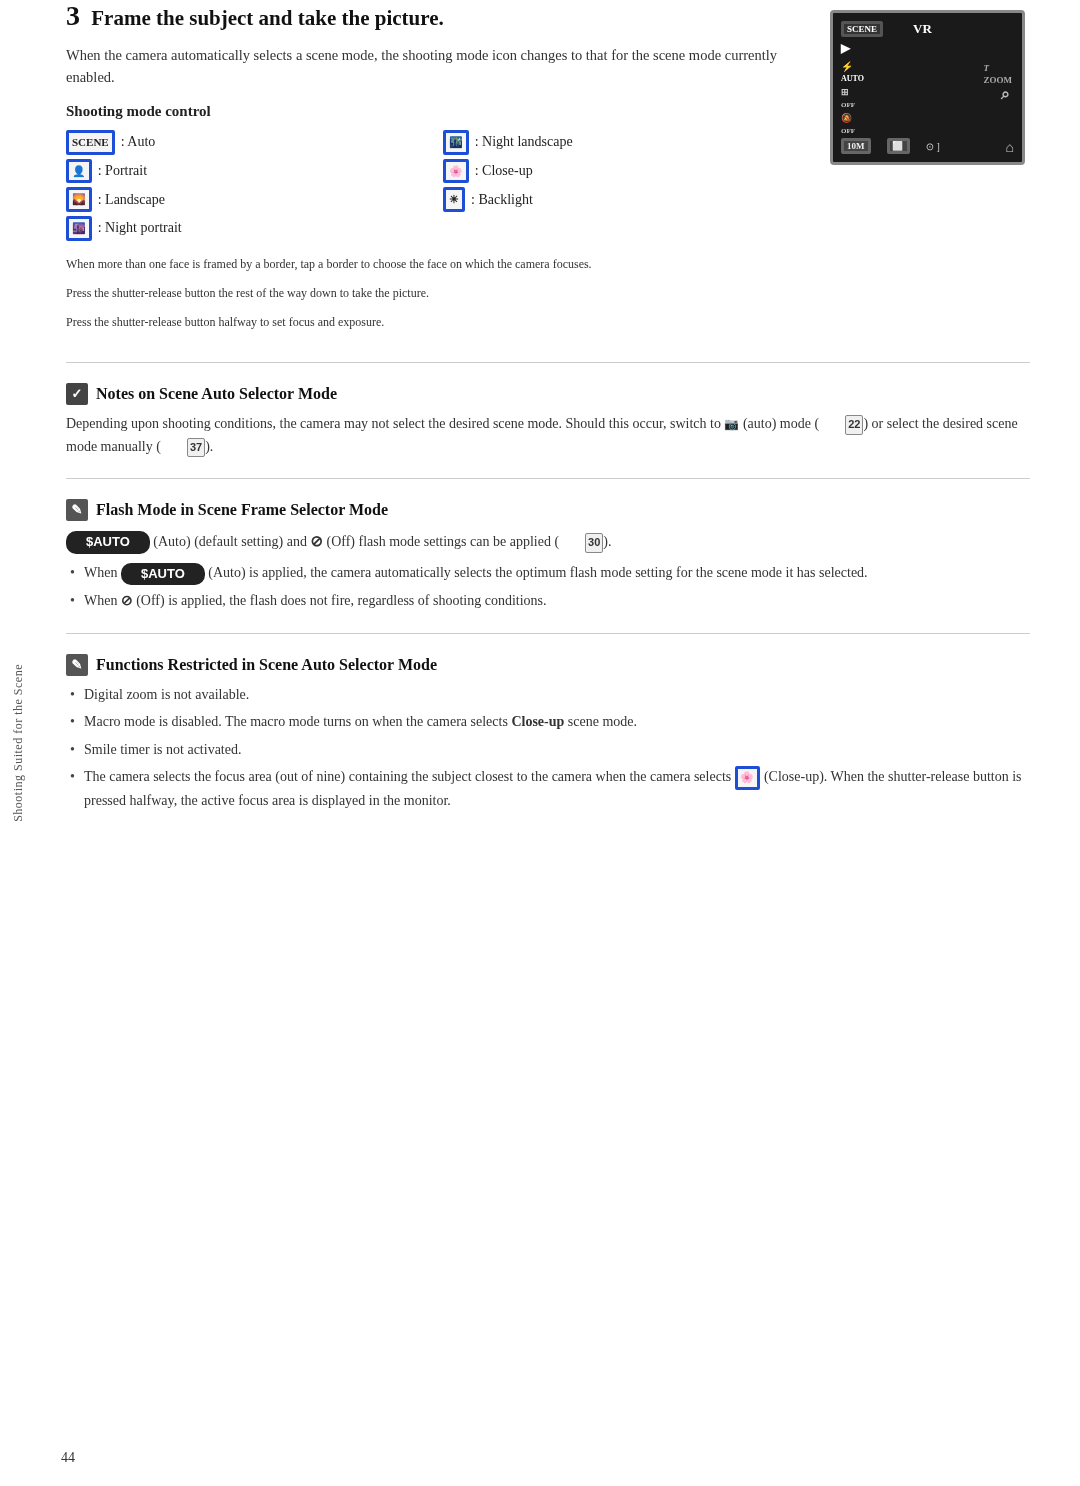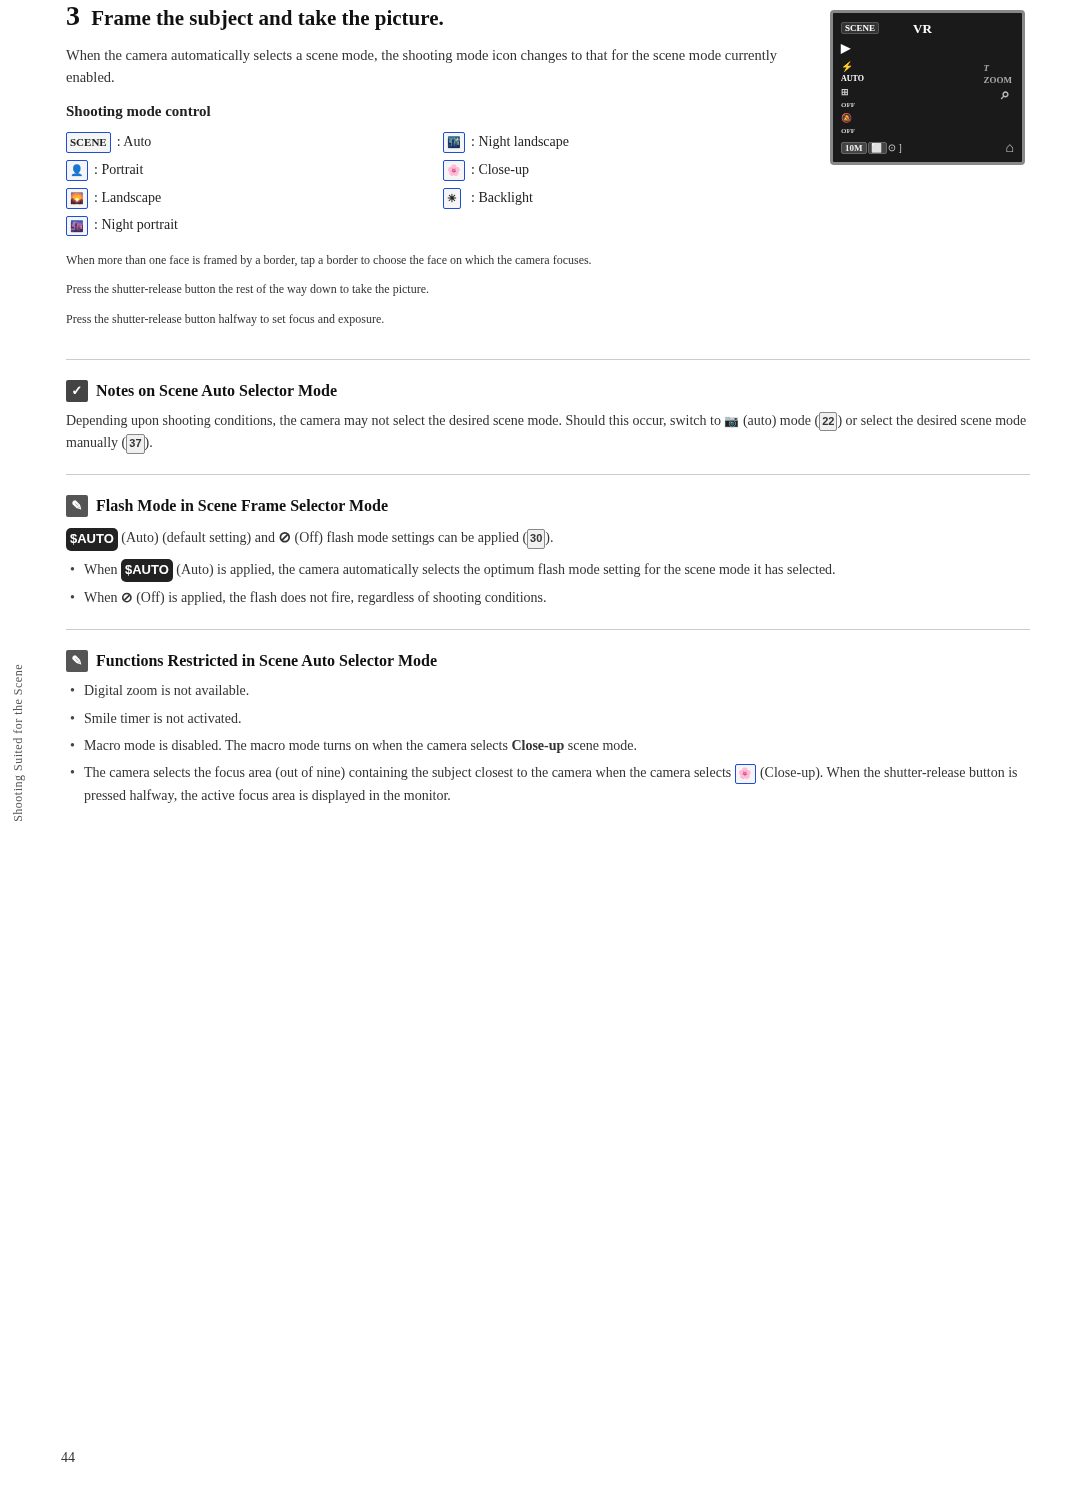--- a/index.html
+++ b/index.html
@@ -139,21 +139,21 @@
     .cam-vr { top: 8px; left: 80px; font-size: 13px; }
     .cam-play { top: 28px; left: 8px; font-size: 12px; }
     .cam-flash { top: 48px; left: 8px; font-size: 10px; }
     .cam-bottom-row {
       position: absolute;
       bottom: 8px;
       left: 8px;
       right: 8px;
       display: flex;
       align-items: center;
-      gap: 1px;
+      gap: 16px;
       color: #ccc;
       font-size: 10px;
     }
 
     .body-text {
       font-size: 12px;
       line-height: 1.6;
       color: #333;
       margin-bottom: 10px;
     }
@@ -214,51 +214,52 @@
     .bullet-list li::before {
       content: '•';
       position: absolute;
       left: 4px;
       color: #444;
     }
 
     
     .icon-box {
       display: inline-block;
-      border: 1px solid #1d4ed8;
+      border: 3px solid #1d4ed8;
       padding: 0 3px;
       font-size: 11px;
       font-weight: bold;
       background: #f5f5f5;
       border-radius: 2px;
       vertical-align: middle;
     }
 
     .fauto-icon {
       display: inline-block;
       font-weight: bold;
       font-size: 13px;
       background: #222;
       color: #fff;
-      padding: 1px 4px;
-      border-radius: 5px;
+      padding: 1px 20px;
+      border-radius: 10px;
       vertical-align: middle;
       font-family: sans-serif;
     }
 
     .ref-icon {
       display: inline-block;
       border: 1px solid #888;
       border-radius: 2px;
       padding: 0 2px;
       font-size: 11px;
       background: #f0f0f0;
       font-weight: bold;
       vertical-align: middle;
       font-family: sans-serif;
+      margin-left: 26px;
     }
 
     
     .section-divider {
       border: none;
       border-top: 1px solid #ccc;
       margin: 20px 0;
     }
 
     
@@ -437,22 +438,22 @@
     <hr class="section-divider">
 
     <div class="note-section">
       <div class="note-header">
         <div class="note-icon pencil">✎</div>
         <span class="note-title">Functions Restricted in Scene Auto Selector Mode</span>
       </div>
       <div class="note-body">
         <ul class="bullet-list">
           <li>Digital zoom is not available.</li>
+          <li>Macro mode is disabled. The macro mode turns on when the camera selects <strong>Close-up</strong> scene mode.</li>
           <li>Smile timer is not activated.</li>
-          <li>Macro mode is disabled. The macro mode turns on when the camera selects <strong>Close-up</strong> scene mode.</li>
           <li>The camera selects the focus area (out of nine) containing the subject closest to the camera when the camera selects <span class="icon-box">🌸</span> (Close-up). When the shutter-release button is pressed halfway, the active focus area is displayed in the monitor.</li>
         </ul>
       </div>
     </div>
 
     <div class="page-number">44</div>
 
   </div>
 </div>
 

